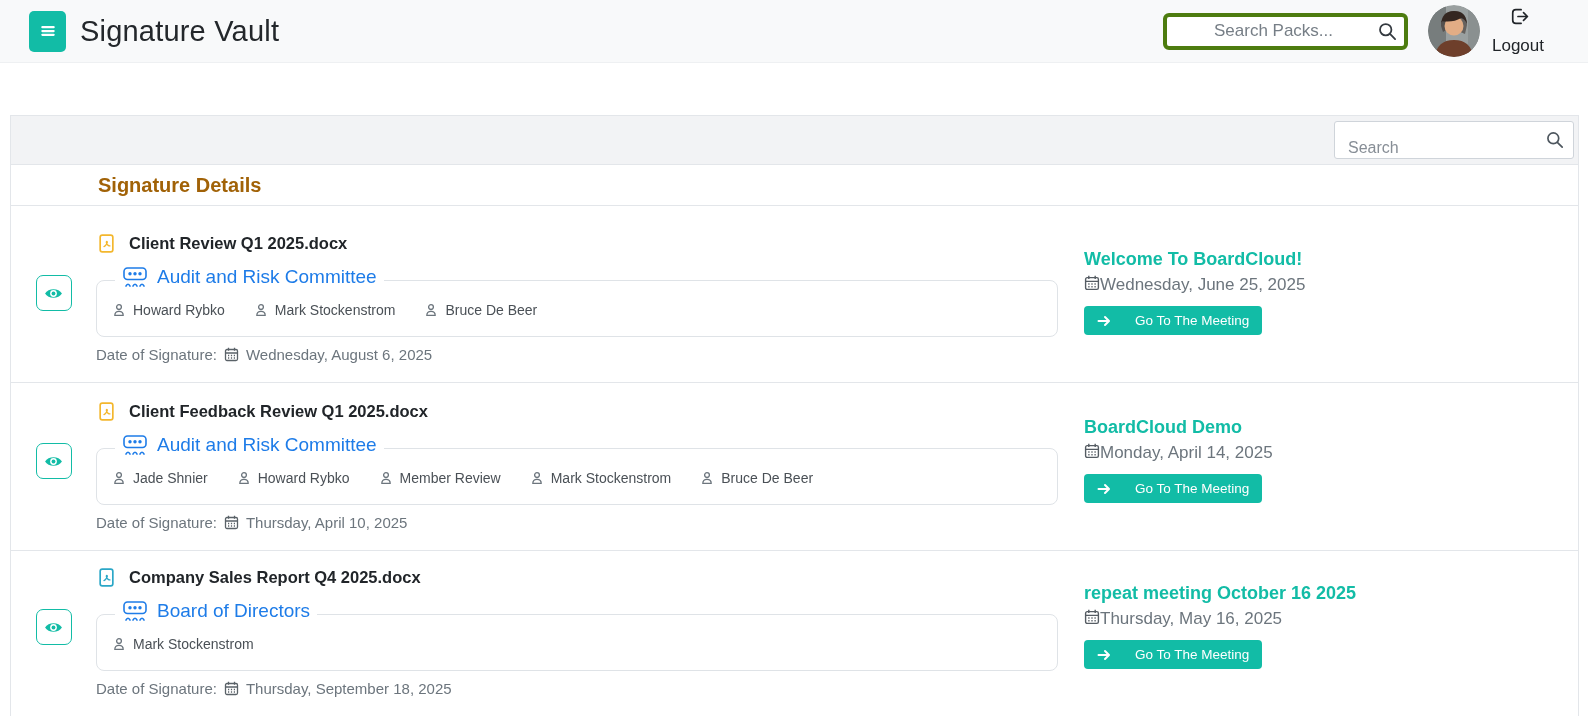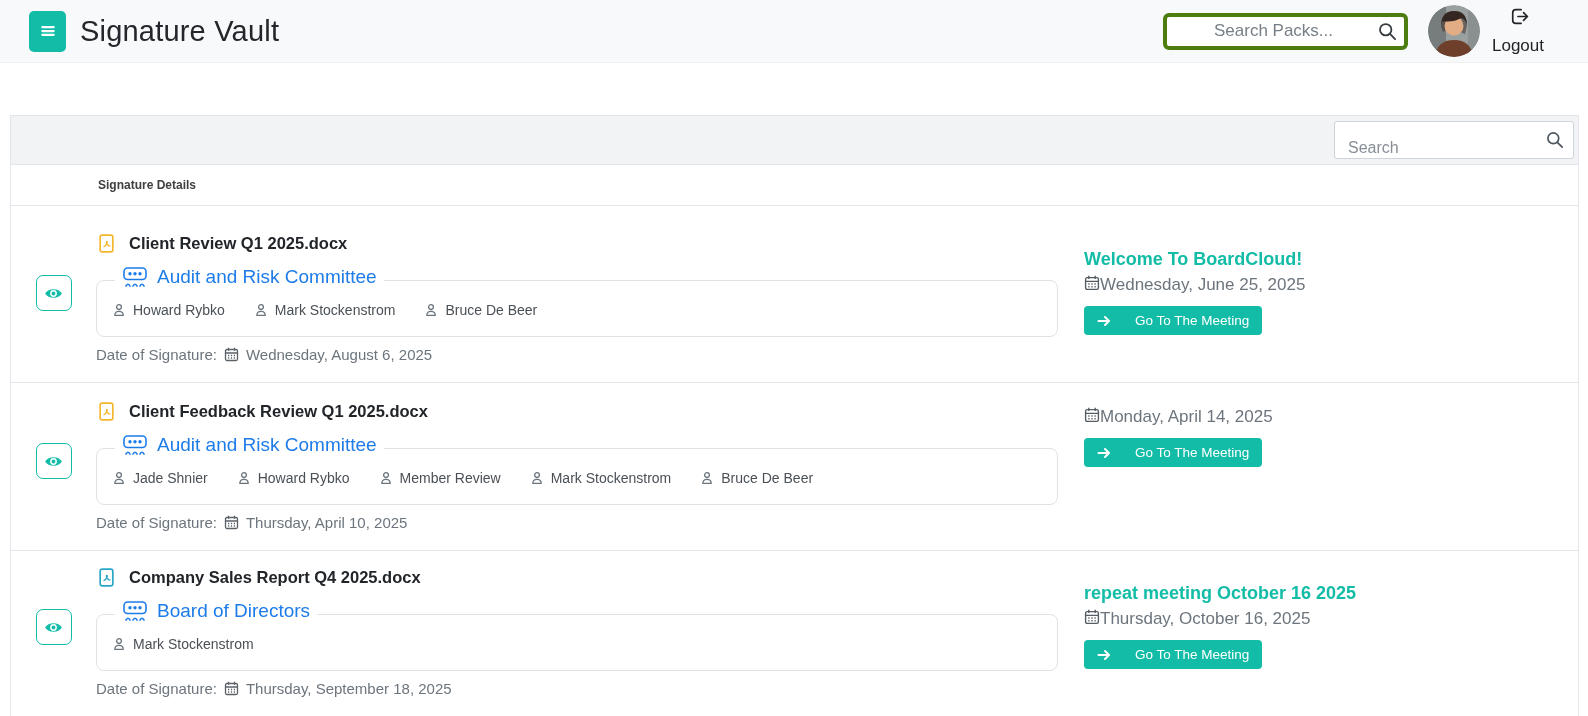--- a/index.html
+++ b/index.html
@@ -29,21 +29,21 @@
   .card-toolbar { height:49px; background:#f2f3f5; border-bottom:1px solid #e3e6ea;
     display:flex; align-items:center; justify-content:flex-end; padding-right:4px; }
   .tb-search { position:relative; width:240px; }
   .tb-search input { width:240px; height:38px; border:1px solid #cfd4da; border-radius:3px;
     padding:16px 36px 0 13px; font-size:16px; color:#343a40; background:#fff; outline:none;
     font-family:"Liberation Sans", sans-serif; }
   .tb-search input::placeholder { color:#878e96; }
   .tb-search .s-icon { position:absolute; right:10px; top:10px; color:#4d565e; }
 
   .thead { height:41px; display:flex; align-items:center; border-bottom:1px solid #e3e6ea; }
-  .thead .th-label { padding-left:87px; font-size:12px; font-weight:700; color:#404040; }
+  .thead .th-label { padding-left:87px; font-size:20px; font-weight:700; color:#a16207; }
 
   
   .trow { display:flex; border-bottom:1px solid #e3e6ea; }
   .trow:nth-child(1) { height:177px; padding-top:28px; }
   .trow:nth-child(2) { height:168px; padding-top:19px; }
   .trow:nth-child(3) { min-height:170px; padding-top:17px; border-bottom:none; }
   .col-eye { width:85px; flex:none; display:flex; justify-content:center; align-items:flex-start; }
   .eye-btn { margin-top:41px; width:36px; height:36px; background:#fff; border:1px solid #12bca6;
     border-radius:7px; color:#12bca6; display:flex; align-items:center; justify-content:center; cursor:pointer; }
   .col-main { width:962px; flex:none; }
@@ -331,20 +331,21 @@
             <span>Date of Signature:</span>
             <span class="cal">
                 <svg width="15" height="15" viewBox="0 0 15 15">
                   <use href="#ic-cal"></use>
                 </svg>
               </span>
             <span>Thursday, April 10, 2025</span>
           </div>
         </div>
         <div class="col-meeting">
+          <div class="m-title">BoardCloud Demo</div>
           <div class="m-date">
             <span class="cal">
                 <svg width="16" height="16" viewBox="0 0 15 15">
                   <use href="#ic-cal"></use>
                 </svg>
               </span>
             <span>Monday, April 14, 2025</span>
           </div>
           <button class="m-btn">
             <svg width="14" height="12" viewBox="0 0 14 12">
@@ -402,21 +403,21 @@
           </div>
         </div>
         <div class="col-meeting">
           <div class="m-title">repeat meeting October 16 2025</div>
           <div class="m-date">
             <span class="cal">
                 <svg width="16" height="16" viewBox="0 0 15 15">
                   <use href="#ic-cal"></use>
                 </svg>
               </span>
-            <span>Thursday, October 16, 2025</span>
+            <span>Thursday, May 16, 2025</span>
           </div>
           <button class="m-btn">
             <svg width="14" height="12" viewBox="0 0 14 12">
                 <use href="#ic-arrow"></use>
               </svg>
             <span>Go To The Meeting</span>
           </button>
         </div>
       </div>
 

